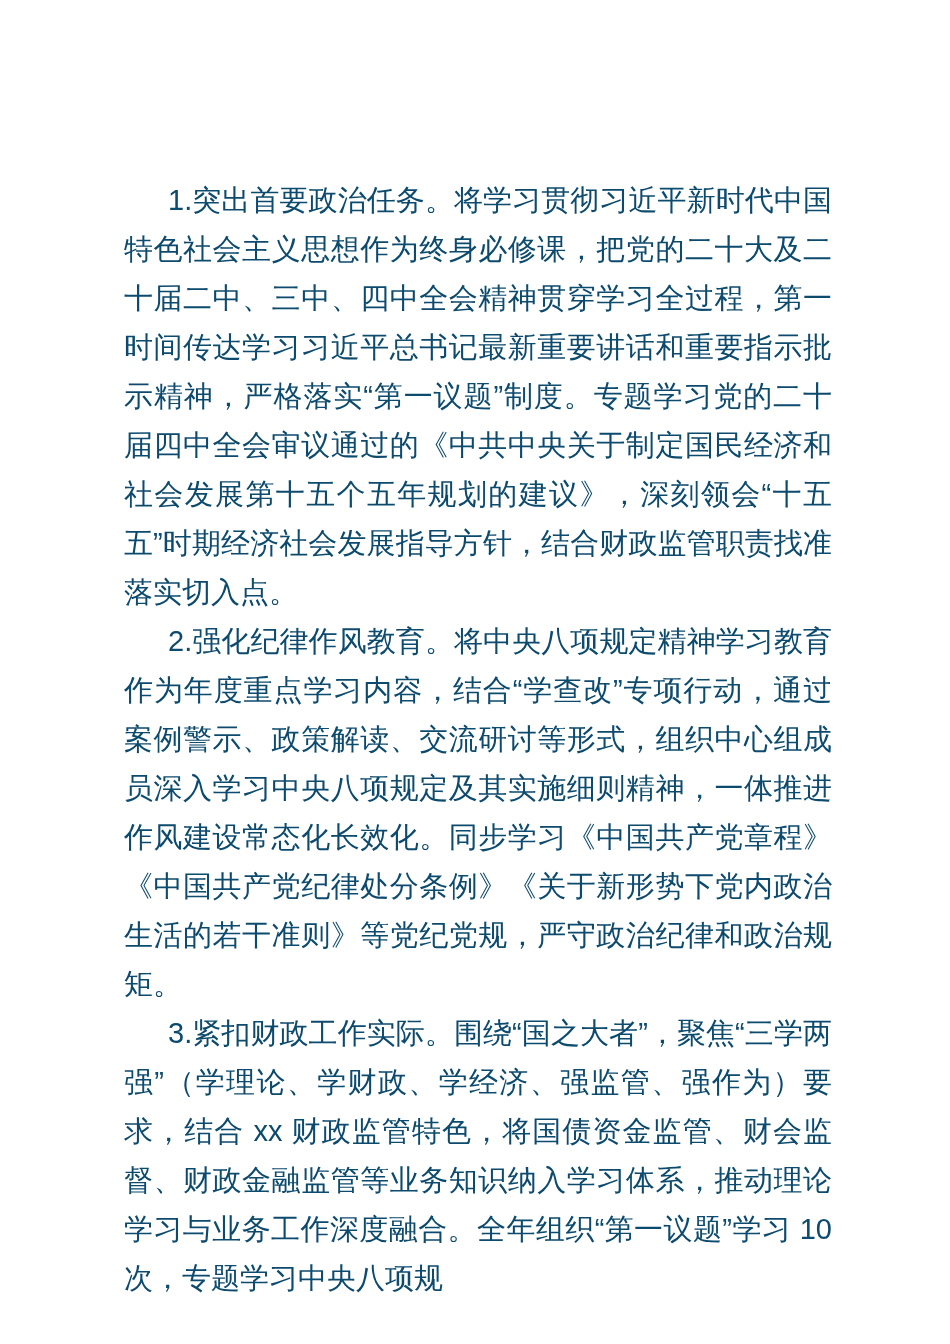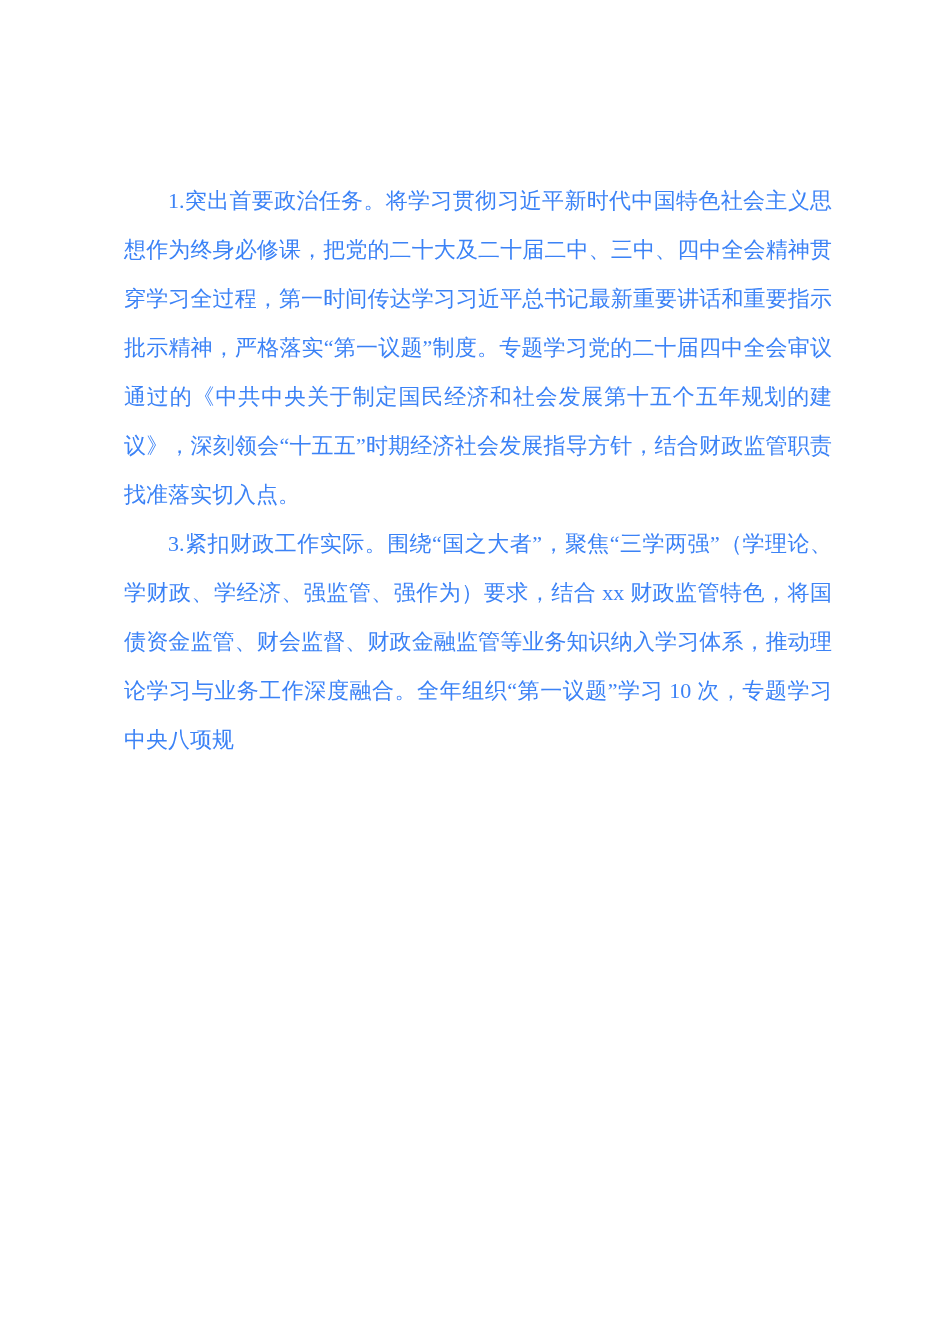--- a/index.html
+++ b/index.html
@@ -11,35 +11,36 @@
     position: relative;
     width: 950px;
     height: 1344px;
     margin: 0 auto;
     background: #ffffff;
     box-sizing: border-box;
     padding: 176px 118px 0 124px;
     overflow: hidden;
   }
   .doc-body {
-    font-family: Liberation Serif, serif;
-    font-size: 22px;
+    font-family: Liberation Sans, sans-serif;
+    font-size: 29px;
     line-height: 49px;
-    color: #3b82f6;
+    color: #0c4a6e;
     text-align: justify;
     text-justify: inter-ideograph;
     word-break: break-all;
   }
   .doc-body p {
     margin: 0;
     padding: 0;
     text-indent: 44px;
   }
 </style>
 </head>
 <body>
 
 <div class="page">
   <div class="doc-body">
     <p>1.突出首要政治任务。将学习贯彻习近平新时代中国特色社会主义思想作为终身必修课，把党的二十大及二十届二中、三中、四中全会精神贯穿学习全过程，第一时间传达学习习近平总书记最新重要讲话和重要指示批示精神，严格落实“第一议题”制度。专题学习党的二十届四中全会审议通过的《中共中央关于制定国民经济和社会发展第十五个五年规划的建议》，深刻领会“十五五”时期经济社会发展指导方针，结合财政监管职责找准落实切入点。</p>
+    <p>2.强化纪律作风教育。将中央八项规定精神学习教育作为年度重点学习内容，结合“学查改”专项行动，通过案例警示、政策解读、交流研讨等形式，组织中心组成员深入学习中央八项规定及其实施细则精神，一体推进作风建设常态化长效化。同步学习《中国共产党章程》《中国共产党纪律处分条例》《关于新形势下党内政治生活的若干准则》等党纪党规，严守政治纪律和政治规矩。</p>
     <p>3.紧扣财政工作实际。围绕“国之大者”，聚焦“三学两强”（学理论、学财政、学经济、强监管、强作为）要求，结合 xx 财政监管特色，将国债资金监管、财会监督、财政金融监管等业务知识纳入学习体系，推动理论学习与业务工作深度融合。全年组织“第一议题”学习 10 次，专题学习中央八项规</p>
   </div>
 </div>
 
 </body></html>

